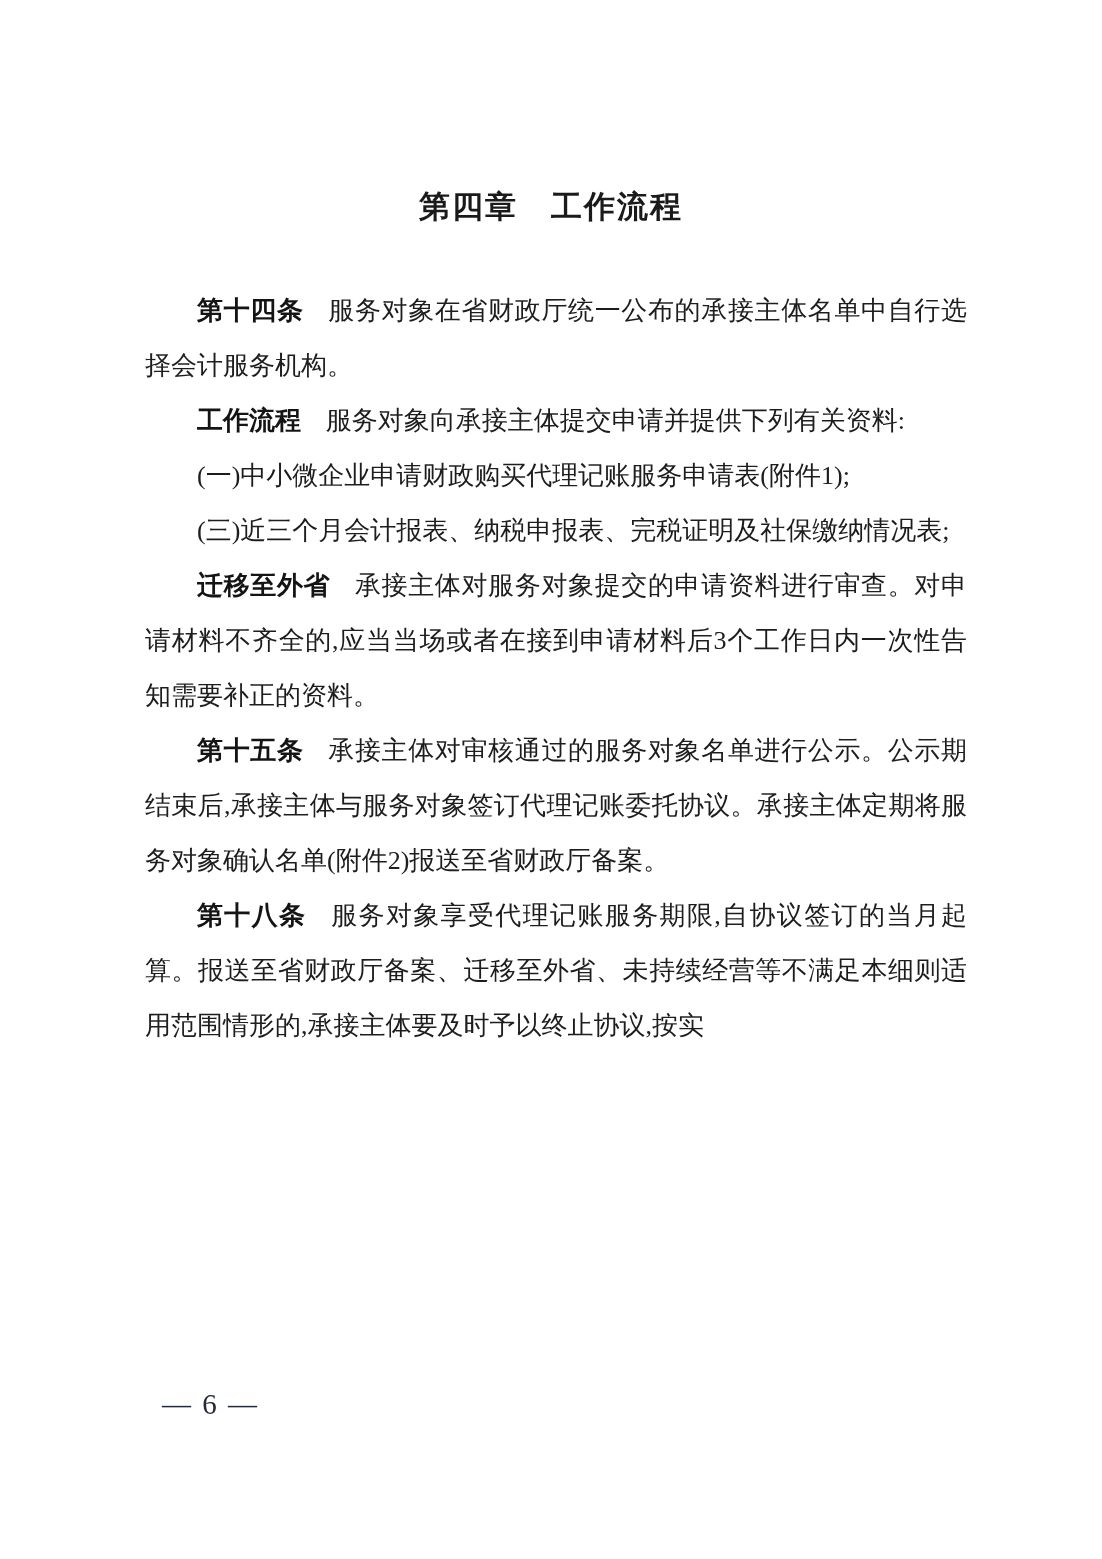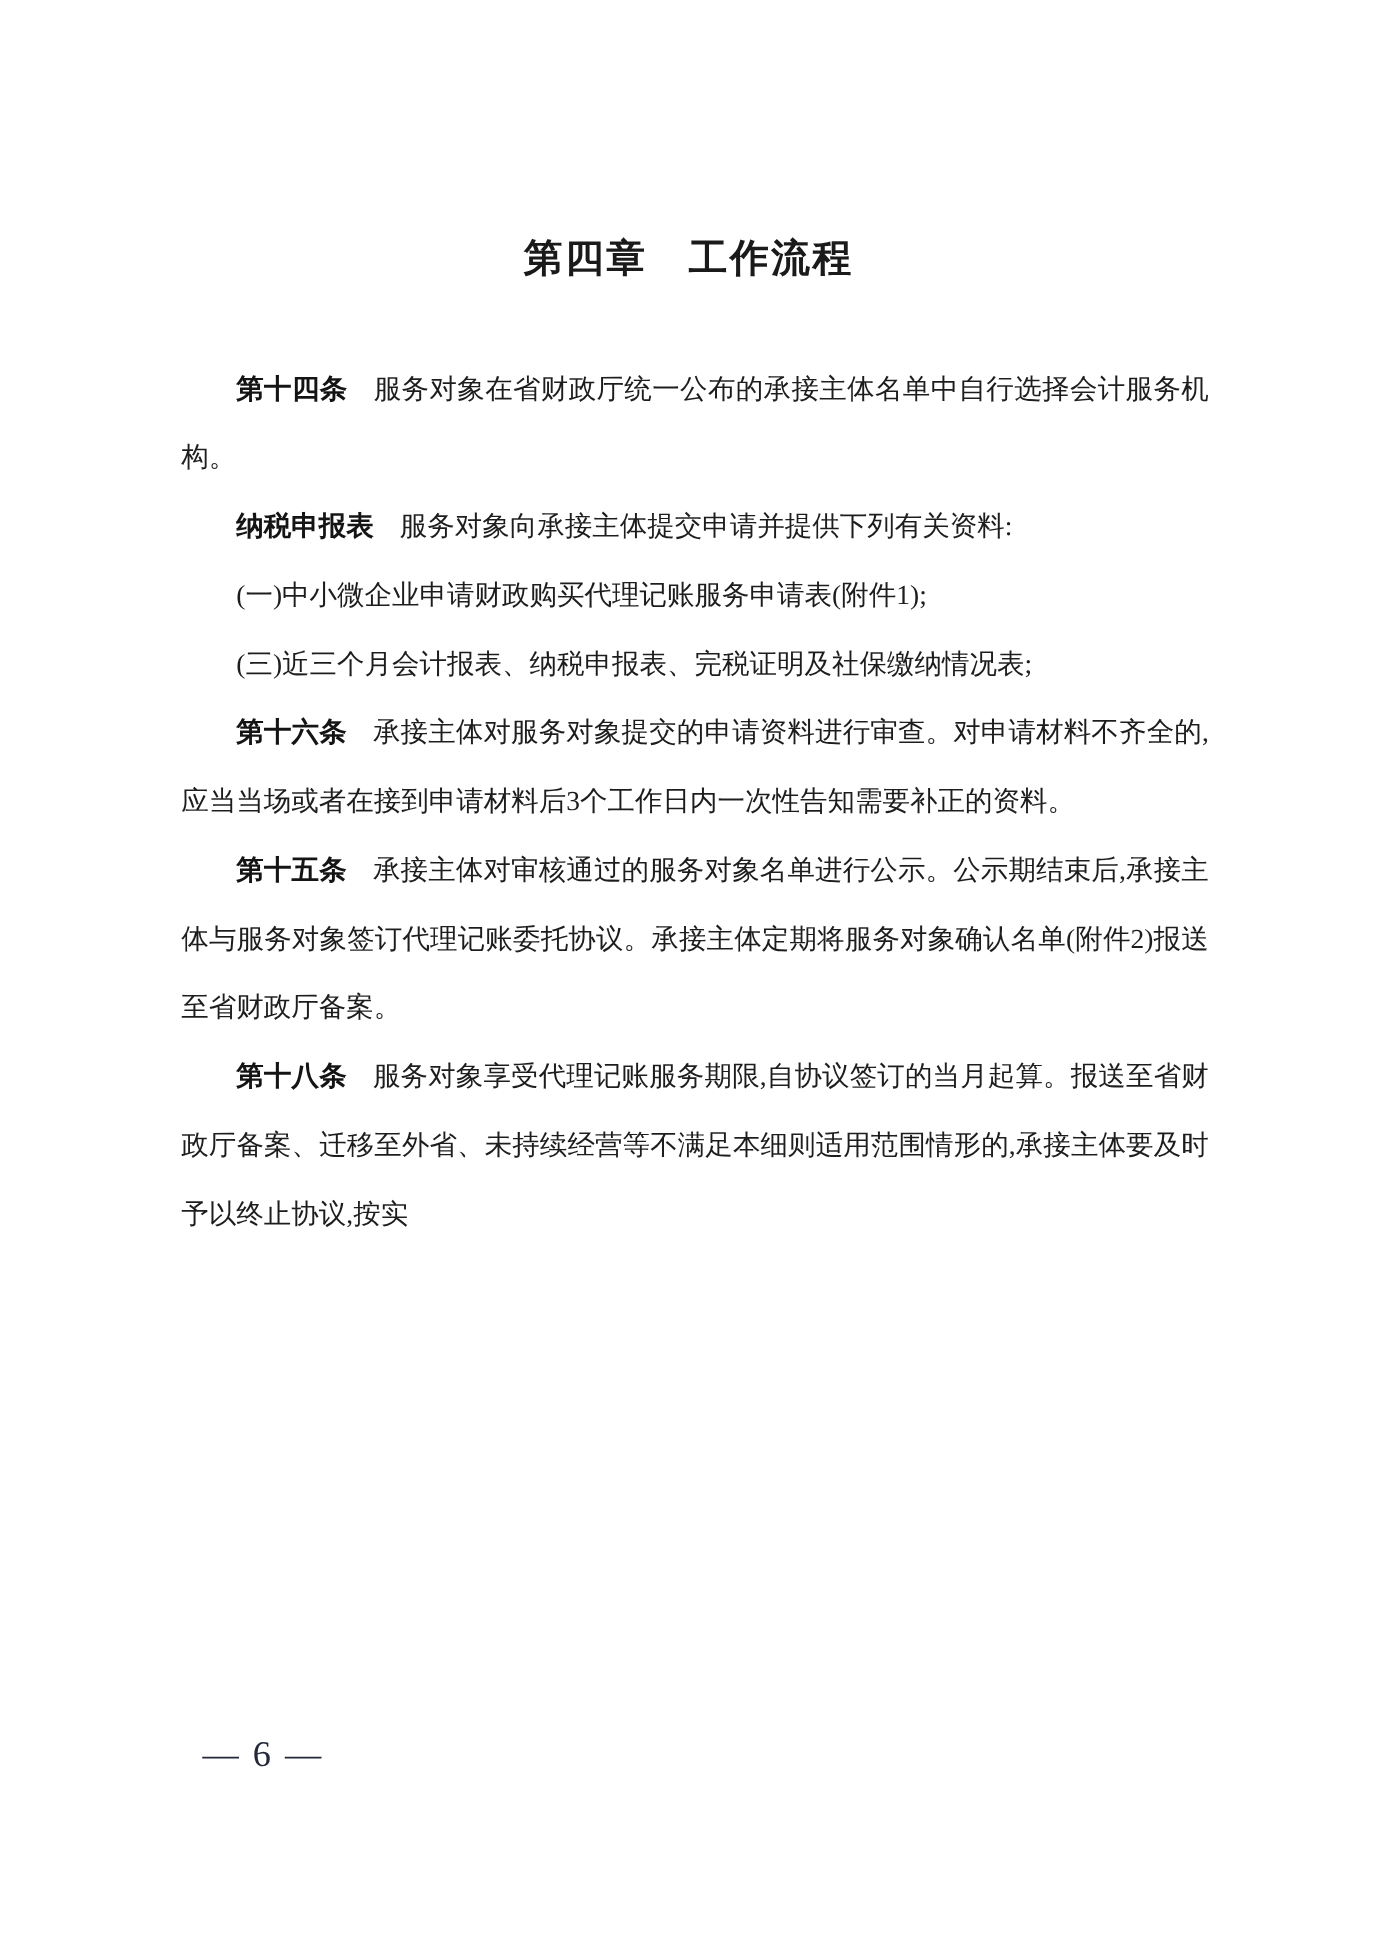--- a/index.html
+++ b/index.html
@@ -23,21 +23,21 @@
     font-weight: bold;
     font-size: 31px;
     letter-spacing: 2px;
     color: #1a1a1a;
   }
   .content {
     position: absolute;
     top: 283px;
     left: 145px;
     width: 822px;
-    font-size: 22px;
+    font-size: 26px;
     line-height: 55px;
     color: #1d1d1d;
     text-align: justify;
   }
   .content p {
     text-indent: 2em;
     margin: 0;
   }
   .article-label {
     font-family: "Liberation Sans", sans-serif;
@@ -59,29 +59,29 @@
 <body>
 
 <div class="page">
 
   <h1 class="chapter-title">第四章　工作流程</h1>
 
   <div class="content">
 
     <p><span class="article-label">第十四条</span><span>服务对象在省财政厅统一公布的承接主体名单中自行选择会计服务机构。</span></p>
 
-    <p><span class="article-label">纳税申报表</span><span>服务对象向承接主体提交申请并提供下列有关资料:</span></p>
+    <p><span class="article-label">工作流程</span><span>服务对象向承接主体提交申请并提供下列有关资料:</span></p>
 
     <p><span>(一)中小微企业申请财政购买代理记账服务申请表(附件1);</span></p>
 
 
     <p><span>(三)近三个月会计报表、纳税申报表、完税证明及社保缴纳情况表;</span></p>
 
 
-    <p><span class="article-label">第十六条</span><span>承接主体对服务对象提交的申请资料进行审查。对申请材料不齐全的,应当当场或者在接到申请材料后3个工作日内一次性告知需要补正的资料。</span></p>
+    <p><span class="article-label">迁移至外省</span><span>承接主体对服务对象提交的申请资料进行审查。对申请材料不齐全的,应当当场或者在接到申请材料后3个工作日内一次性告知需要补正的资料。</span></p>
 
     <p><span class="article-label">第十五条</span><span>承接主体对审核通过的服务对象名单进行公示。公示期结束后,承接主体与服务对象签订代理记账委托协议。承接主体定期将服务对象确认名单(附件2)报送至省财政厅备案。</span></p>
 
     <p><span class="article-label">第十八条</span><span>服务对象享受代理记账服务期限,自协议签订的当月起算。报送至省财政厅备案、迁移至外省、未持续经营等不满足本细则适用范围情形的,承接主体要及时予以终止协议,按实</span></p>
 
   </div>
 
   <div class="page-footer">— 6 —</div>
 
 </div>

